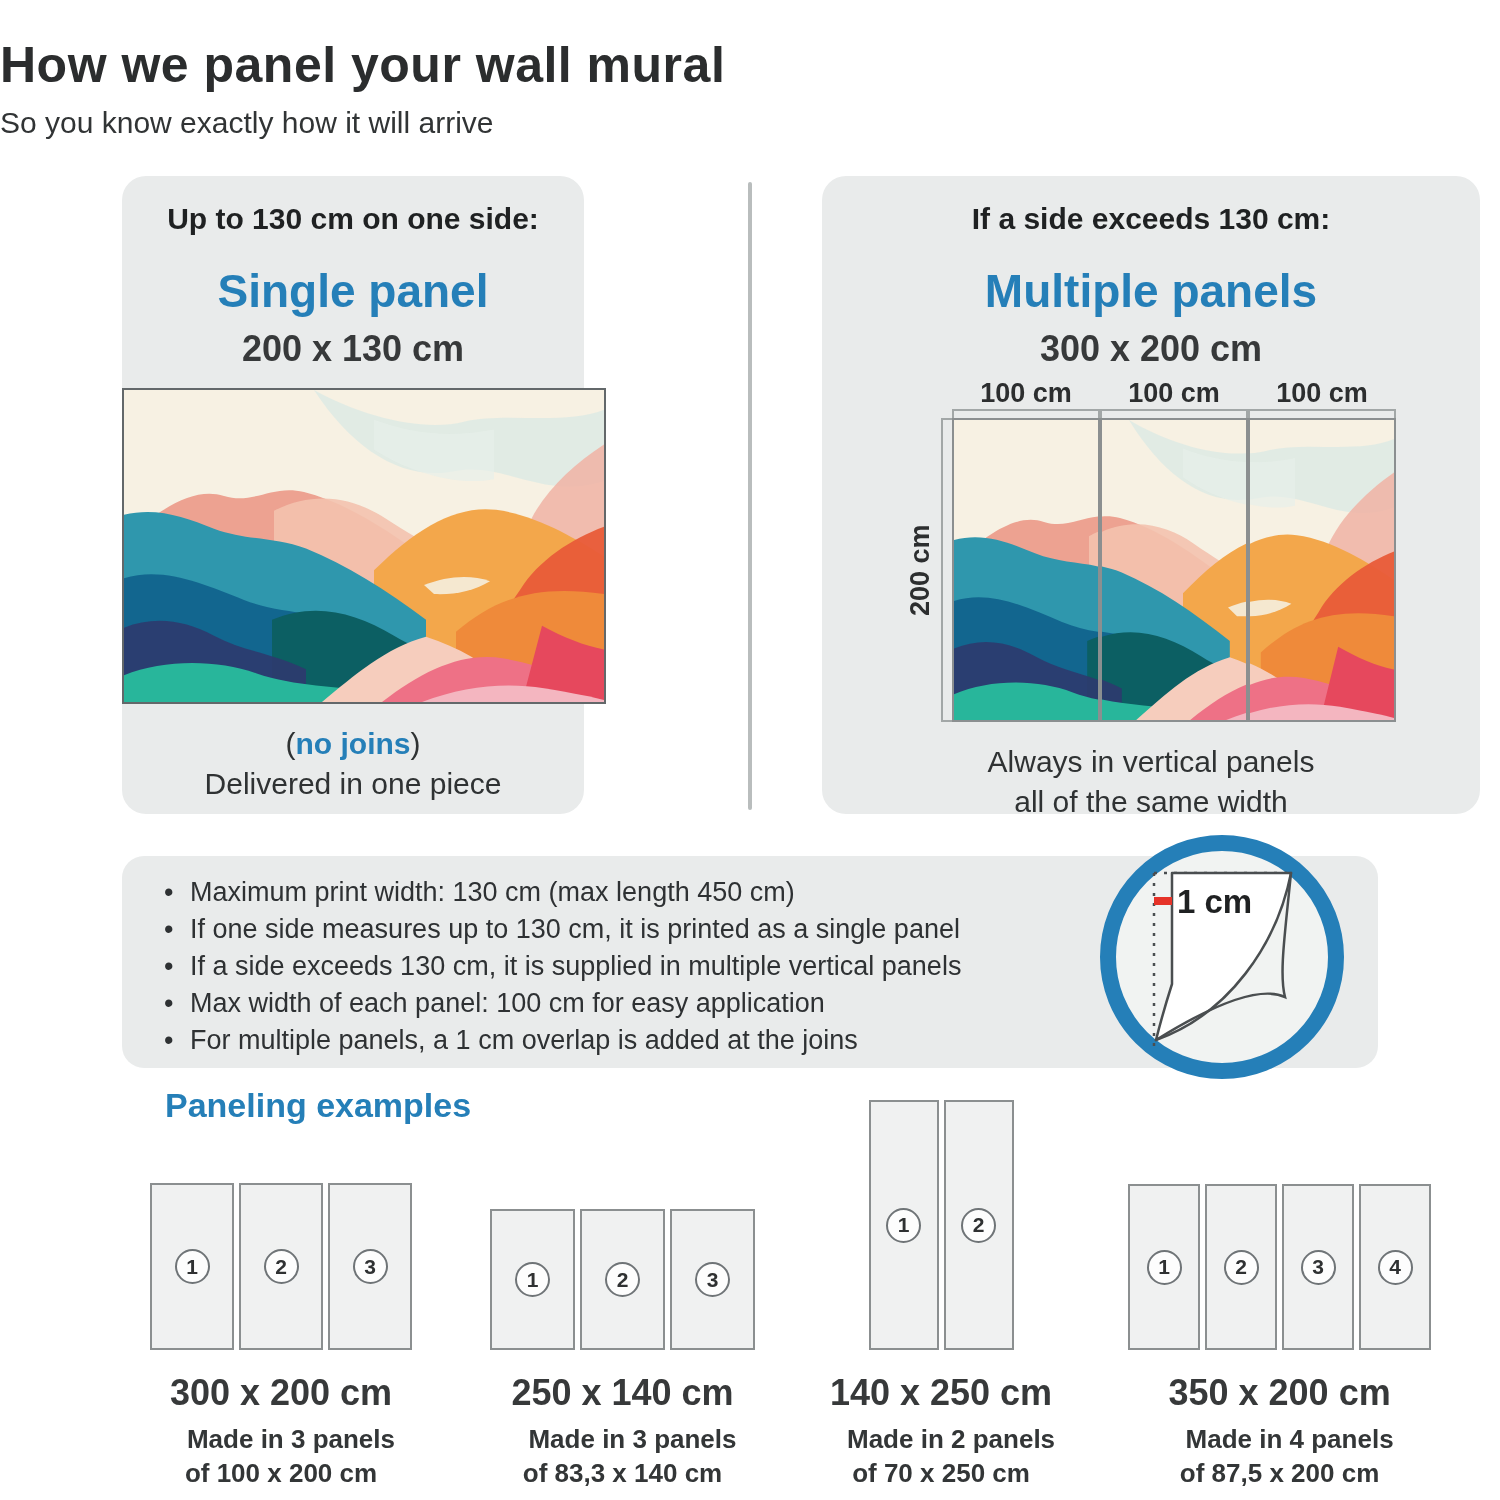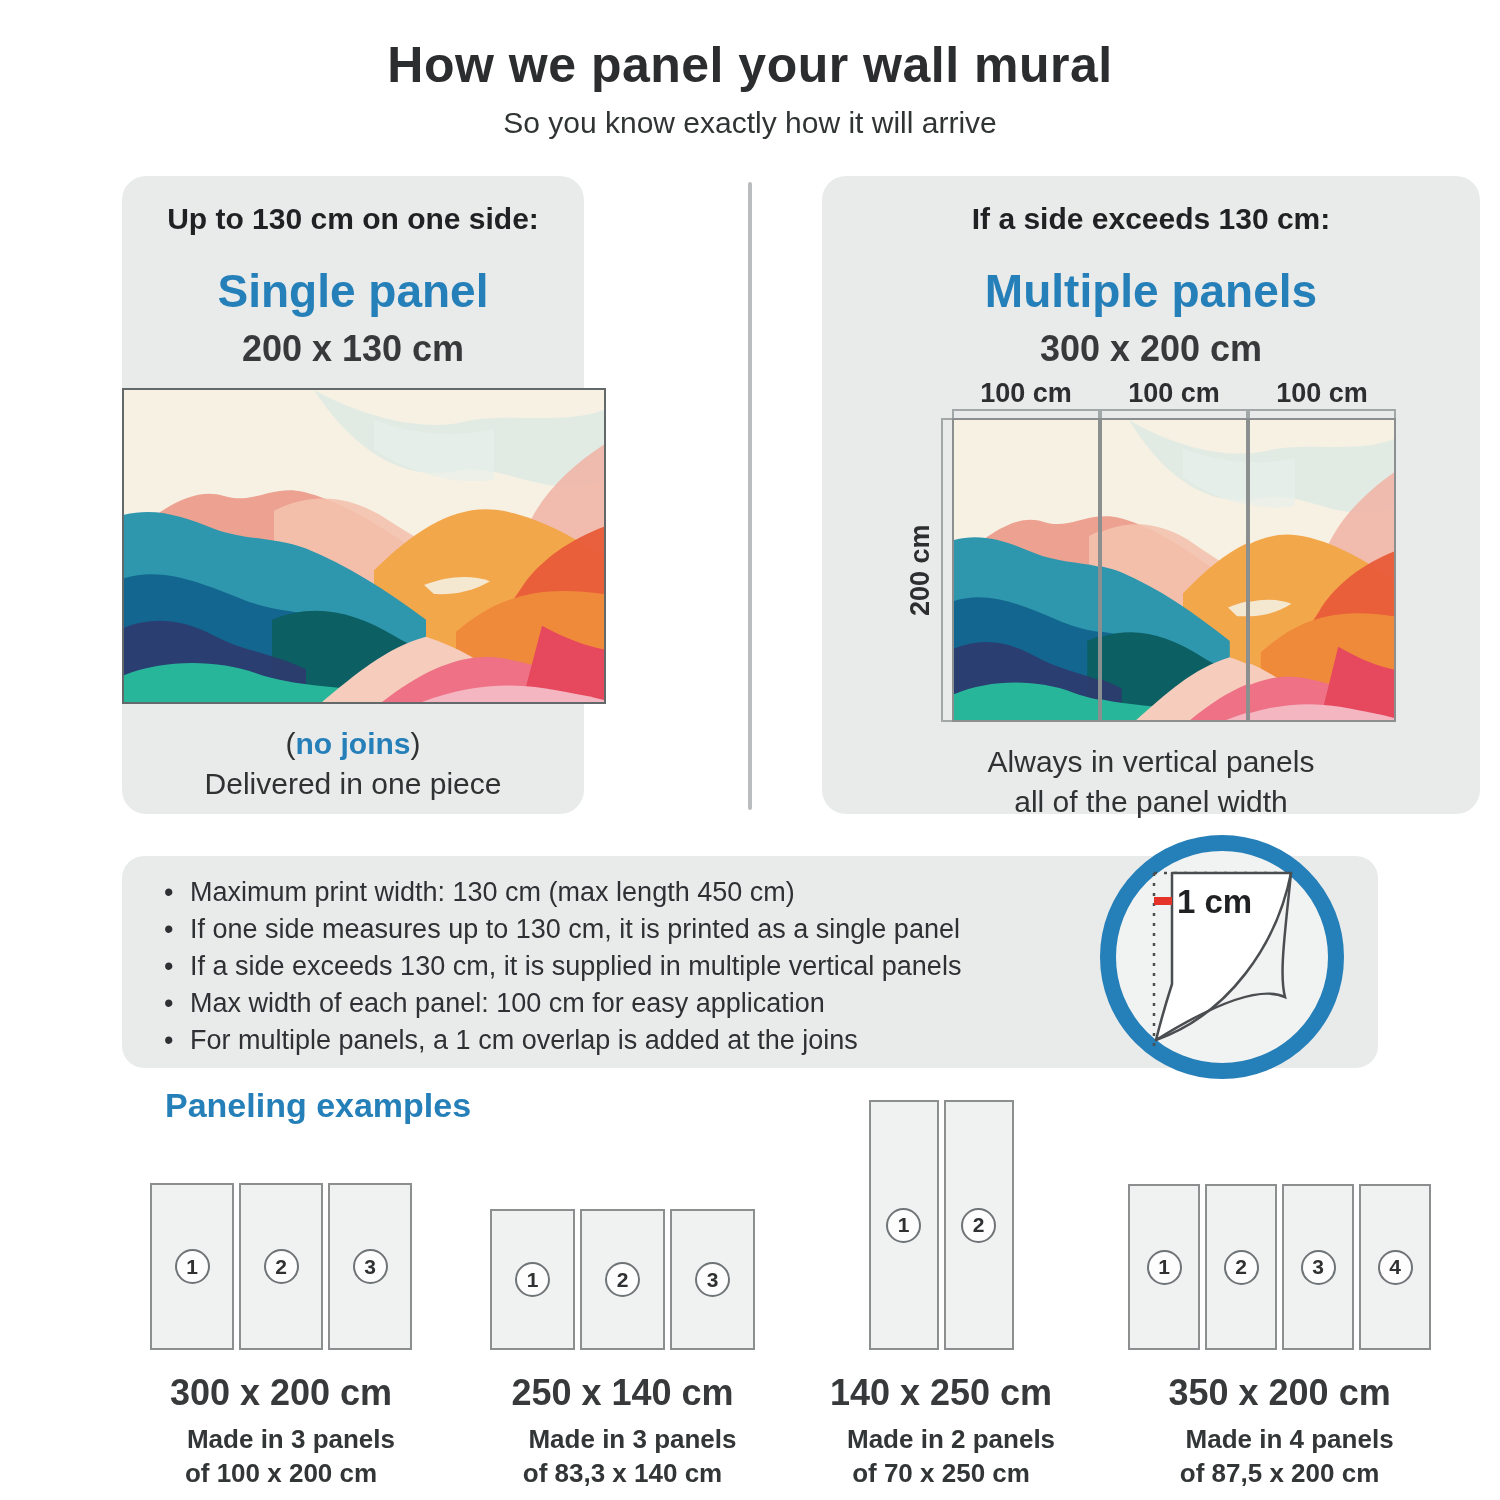--- a/index.html
+++ b/index.html
@@ -1,21 +1,21 @@
 <!DOCTYPE html>
 <html><head>
 <meta charset="utf-8">
 <style>
   * { margin:0; padding:0; box-sizing:border-box; }
   html,body { background:#fff; }
   body { font-family:"Liberation Sans", sans-serif; color:#2b2d2e; }
   #root { position:relative; width:1500px; height:1500px; background:#fff; overflow:hidden; }
 
   
-  .header { position:absolute; top:36px; left:0; width:1500px; text-align:center; }
+  .header { position:absolute; top:36px; left:0; width:1500px; }
   .title { font-size:50px; font-weight:800; color:#2b2d2e; letter-spacing:.5px; }
   .subtitle { font-size:30px; margin-top:12px; color:#313435; }
 
   
   .card { position:absolute; top:176px; background:#e9ebeb; border-radius:24px; text-align:center; padding-top:24px; }
   .card-left  { left:122px; width:462px; height:638px; }
   .card-right { left:822px; width:658px; height:638px; }
   .divider { position:absolute; left:748px; top:182px; width:4px; height:628px; background:#b9bdbd; border-radius:2px; }
 
   .condition { font-size:30px; font-weight:700; color:#1f2122; line-height:38px; }
@@ -156,21 +156,21 @@
             <svg viewBox="320 0 160 315" width="144" height="300" preserveAspectRatio="none">
                 <use href="#mural-art"></use>
               </svg>
           </div>
         </div>
       </div>
     </div>
 
     <div class="card-footer">
       <div>Always in vertical panels</div>
-      <div>all of the panel width</div>
+      <div>all of the same width</div>
     </div>
   </div>
 
   <div class="info-band">
     <ul>
         <li>Maximum print width: 130 cm (max length 450 cm)</li>
         <li>If one side measures up to 130 cm, it is printed as a single panel</li>
         <li>If a side exceeds 130 cm, it is supplied in multiple vertical panels</li>
         <li>Max width of each panel: 100 cm for easy application</li>
         <li>For multiple panels, a 1 cm overlap is added at the joins</li>

